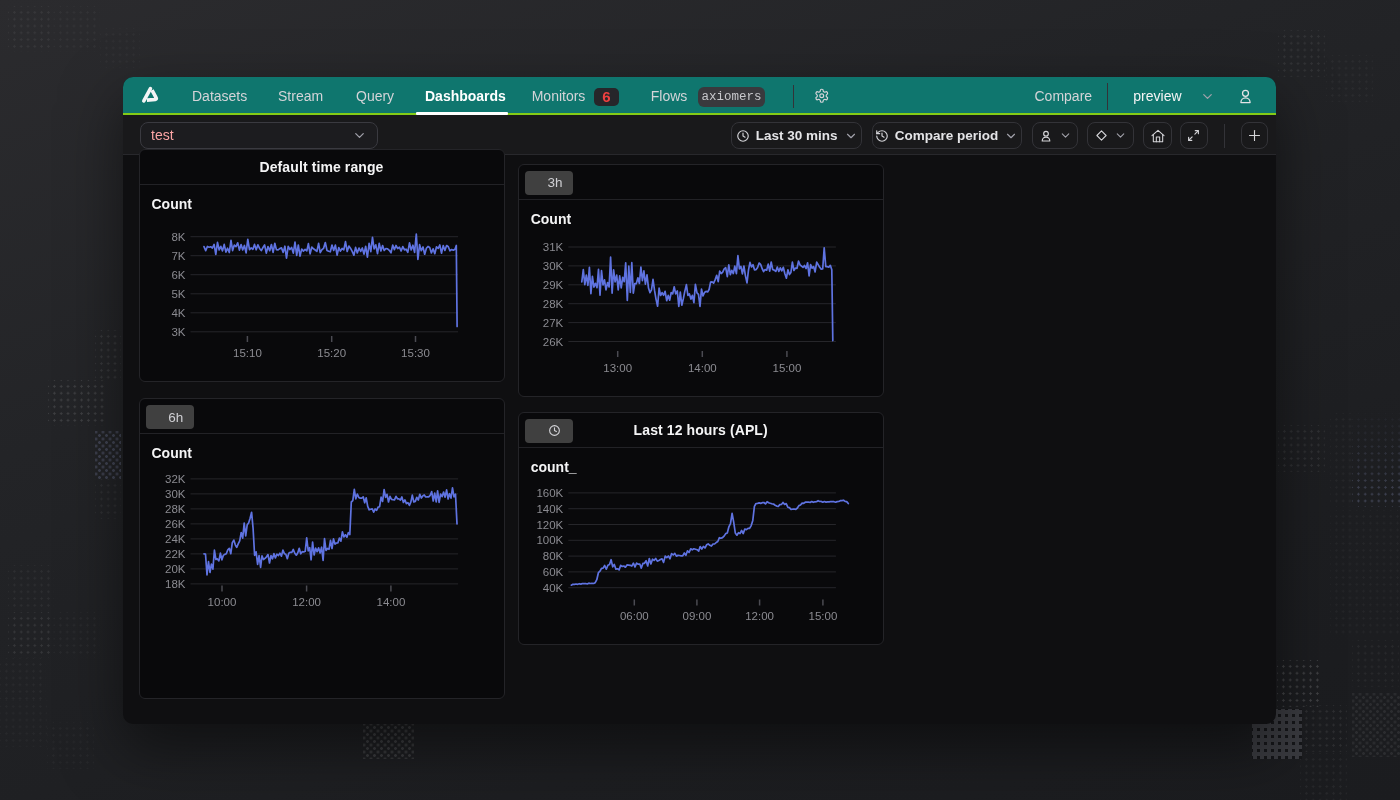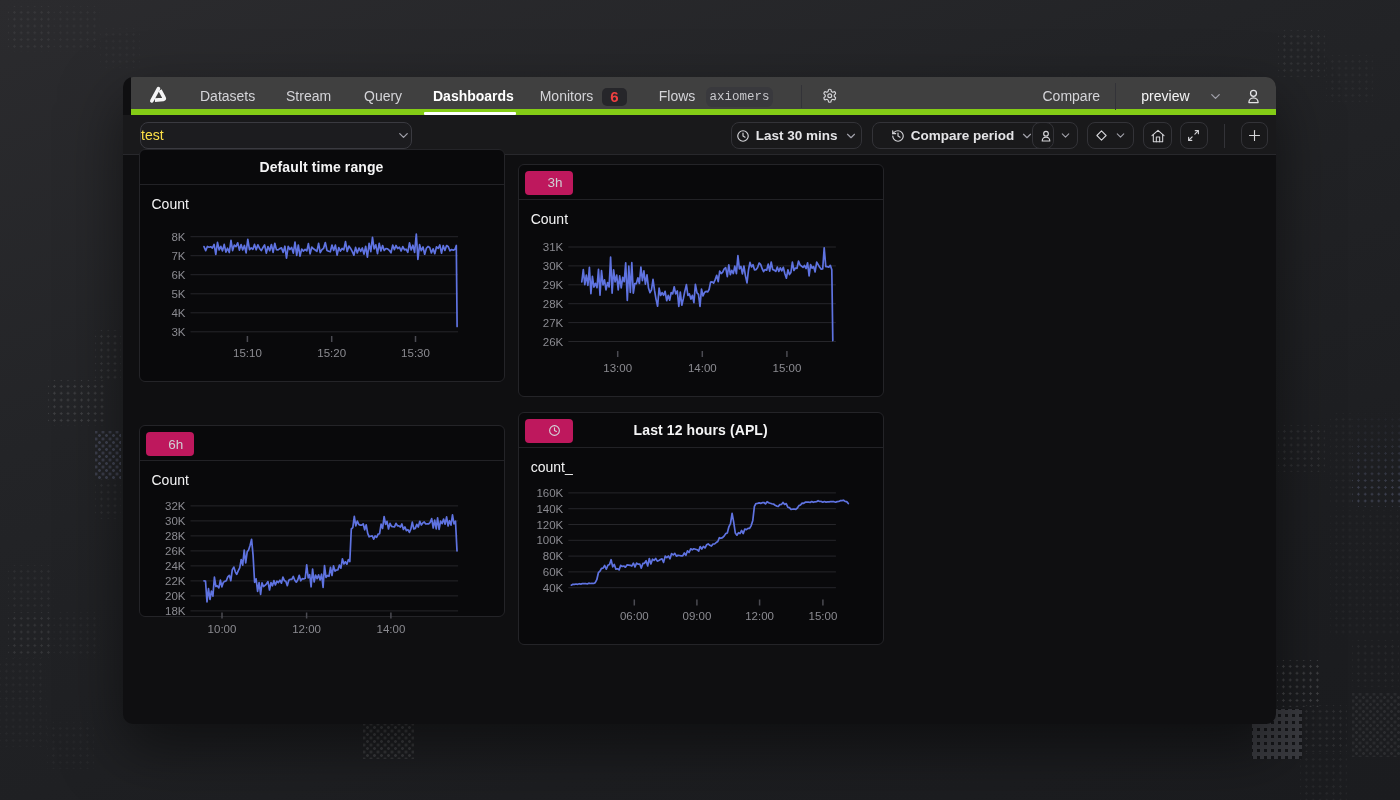--- a/index.html
+++ b/index.html
@@ -1,24 +1,24 @@
 <!DOCTYPE html>
 <html><head><meta charset="utf-8"><style>
 * { margin:0; padding:0; box-sizing:border-box; -webkit-font-smoothing:antialiased; }
 html,body { width:1400px; height:800px; overflow:hidden; }
 body { font-family:"Liberation Sans", sans-serif; background:linear-gradient(160deg,#2b2b2e 0%,#232427 35%,#1d1e21 75%,#1b1c1f 100%); position:relative; }
 .win { position:absolute; left:123px; top:77px; width:1153px; height:646.5px; background:#0f0f11; border-radius:10px; overflow:hidden; box-shadow:0 24px 60px rgba(0,0,0,0.5); }
-.nav { position:absolute; left:8px; top:0; width:100%; height:38.2px; background:#404040; border-bottom:6px solid #84cc16; }
+.nav { position:absolute; left:0; top:0; width:100%; height:38.2px; background:#0f766e; border-bottom:2px solid #84cc16; }
 .tool { position:absolute; left:0; top:38.2px; width:100%; height:40.3px; background:#19191b; border-bottom:1px solid #28282c; }
 .navitem { position:absolute; top:0; height:38px; display:flex; align-items:center; font-size:14px; color:#d4d4d8; }
 .panel { position:absolute; background:#09090b; border:1px solid #242428; border-radius:6px; }
 .phead { position:absolute; left:0; top:0; width:100%; height:35px; border-bottom:1px solid #222226; }
 .ptitle { position:absolute; width:100%; text-align:center; top:9px; font-size:14px; font-weight:bold; color:#f4f4f5; letter-spacing:0.1px; }
-.pbadge { position:absolute; left:6.5px; top:6px; width:47.5px; height:24px; background:#be185d; border-radius:4px; color:#cfcfd3; font-size:13.5px; display:flex; align-items:center; justify-content:center;padding-left:12px; }
-.plabel { position:absolute; left:12px; top:46px; font-size:14px; font-weight:normal; color:#f4f4f5; }
+.pbadge { position:absolute; left:6.5px; top:6px; width:47.5px; height:24px; background:#404040; border-radius:4px; color:#cfcfd3; font-size:13.5px; display:flex; align-items:center; justify-content:center;padding-left:12px; }
+.plabel { position:absolute; left:12px; top:46px; font-size:14px; font-weight:bold; color:#f4f4f5; }
 .btn { position:absolute; top:45px; height:27px; border:1px solid #333338; border-radius:8px; display:flex; align-items:center; justify-content:center; gap:6px; color:#e4e4e7; font-size:13.5px; font-weight:bold; }
 svg { display:block; }
 </style></head>
 <body>
 <div style="position:absolute;left:8px;top:6px;width:46px;height:46px;background-image:radial-gradient(circle, rgba(255,255,255,0.06) 0.95px, transparent 1.25px);background-size:6.8px 6.8px;background-position:3px 3px;"></div>
 <div style="position:absolute;left:54px;top:6px;width:46px;height:46px;background-image:radial-gradient(circle, rgba(255,255,255,0.04) 0.95px, transparent 1.25px);background-size:6.8px 6.8px;background-position:3px 3px;"></div>
 <div style="position:absolute;left:100px;top:28px;width:40px;height:40px;background-image:radial-gradient(circle, rgba(255,255,255,0.03) 0.95px, transparent 1.25px);background-size:6.8px 6.8px;background-position:3px 3px;"></div>
 <div style="position:absolute;left:95px;top:330px;width:26px;height:50px;background-image:radial-gradient(circle, rgba(255,255,255,0.09) 0.95px, transparent 1.25px);background-size:6.8px 6.8px;background-position:3px 3px;"></div>
 <div style="position:absolute;left:48px;top:380px;width:56px;height:46px;background-image:radial-gradient(circle, rgba(255,255,255,0.12) 0.95px, transparent 1.25px);background-size:6.8px 6.8px;background-position:3px 3px;"></div>
 <div style="position:absolute;left:95px;top:431px;width:26px;height:48px;background-image:radial-gradient(circle, rgba(150,160,210,0.26) 1.25px, transparent 1.55px),radial-gradient(circle, rgba(150,160,210,0.26) 1.25px, transparent 1.55px);background-size:7px 7px,7px 7px;background-position:1px 1px,4.5px 4.5px;"></div>
@@ -75,33 +75,33 @@
         </svg>
       </div>
     <div class="navitem" style="left:1113.5px">
         <svg width="17" height="17" viewBox="0 0 24 24" fill="none" stroke="#e4e4e7" stroke-width="1.8" stroke-linecap="round" stroke-linejoin="round">
           <circle cx="12" cy="7.5" r="4.2"></circle>
           <path d="M5.5 20.5a6.5 6.5 0 0 1 13 0z"></path>
         </svg>
       </div>
   </div>
   <div class="tool">
-    <div style="position:absolute;left:17px;top:6.8px;width:272px;height:27px;border:1px solid #3a3a40;border-radius:8px;background:#1c1c1f;display:flex;align-items:center;padding:0 0;color:#fde047;font-size:14px">test<span style="margin-left:auto">
+    <div style="position:absolute;left:17px;top:6.8px;width:238px;height:27px;border:1px solid #3a3a40;border-radius:8px;background:#1c1c1f;display:flex;align-items:center;padding:0 10px;color:#fca5a5;font-size:14px">test<span style="margin-left:auto">
           <svg width="15" height="15" viewBox="0 0 24 24" fill="none" stroke="#a1a1aa" stroke-width="2" stroke-linecap="round" stroke-linejoin="round">
             <polyline points="6 9 12 15 18 9"></polyline>
           </svg>
         </span></div>
   </div>
   <div class="btn" style="left:608.2px;width:131px"><svg width="14" height="14" viewBox="0 0 24 24" fill="none" stroke="#d4d4d8" stroke-width="2" stroke-linecap="round" stroke-linejoin="round">
         <circle cx="12" cy="12" r="9"></circle>
         <polyline points="12 7 12 12 15.5 14"></polyline>
       </svg>Last 30 mins<svg width="14" height="14" viewBox="0 0 24 24" fill="none" stroke="#a1a1aa" stroke-width="2" stroke-linecap="round" stroke-linejoin="round">
         <polyline points="6 9 12 15 18 9"></polyline>
       </svg></div>
-  <div class="btn" style="left:748.6px;width:182px"><svg width="14" height="14" viewBox="0 0 24 24" fill="none" stroke="#d4d4d8" stroke-width="2" stroke-linecap="round" stroke-linejoin="round">
+  <div class="btn" style="left:748.6px;width:150px"><svg width="14" height="14" viewBox="0 0 24 24" fill="none" stroke="#d4d4d8" stroke-width="2" stroke-linecap="round" stroke-linejoin="round">
         <path d="M3 12a9 9 0 1 0 9-9 9.75 9.75 0 0 0-6.74 2.74L3 8"></path>
         <path d="M3 3v5h5"></path>
         <path d="M12 7v5l3.5 2"></path>
       </svg>Compare period<svg width="14" height="14" viewBox="0 0 24 24" fill="none" stroke="#a1a1aa" stroke-width="2" stroke-linecap="round" stroke-linejoin="round">
         <polyline points="6 9 12 15 18 9"></polyline>
       </svg></div>
   <div class="btn" style="left:909.3px;width:46px">
       <svg width="14" height="14" viewBox="0 0 24 24" fill="none" stroke="#d4d4d8" stroke-width="2" stroke-linecap="round" stroke-linejoin="round">
         <circle cx="12" cy="8" r="4"></circle>
         <path d="M5.5 20.5a6.5 6.5 0 0 1 13 0z"></path>
@@ -188,21 +188,21 @@
         <text x="44.3" y="145.5" fill="#8b8b91" font-size="11.5" text-anchor="end">26K</text>
         <line x1="98.7" y1="151.0" x2="98.7" y2="157.0" stroke="#4b4b52" stroke-width="1.5"></line>
         <text x="98.7" y="171.5" fill="#8b8b91" font-size="11.5" text-anchor="middle">13:00</text>
         <line x1="183.3" y1="151.0" x2="183.3" y2="157.0" stroke="#4b4b52" stroke-width="1.5"></line>
         <text x="183.3" y="171.5" fill="#8b8b91" font-size="11.5" text-anchor="middle">14:00</text>
         <line x1="267.9" y1="151.0" x2="267.9" y2="157.0" stroke="#4b4b52" stroke-width="1.5"></line>
         <text x="267.9" y="171.5" fill="#8b8b91" font-size="11.5" text-anchor="middle">15:00</text>
         <polyline points="62.8,81.9 64.3,69.7 65.8,84.6 67.3,75.1 68.9,85.3 70.4,67.4 71.9,93.6 73.4,76.4 74.9,87.2 76.4,83.3 78.0,87.6 79.5,69.3 81.0,95.1 82.5,70.7 84.0,84.9 85.5,79.9 87.0,89.9 88.6,82.5 90.1,86.9 91.6,57.2 93.1,93.2 94.6,69.9 96.1,81.9 97.7,75.2 99.2,89.8 100.7,75.8 102.2,88.0 103.7,77.3 105.2,81.6 106.7,62.9 108.3,100.5 109.8,66.2 111.3,92.5 112.8,62.7 114.3,93.2 115.8,83.5 117.3,83.7 118.9,77.8 120.4,83.5 121.9,67.1 123.4,80.7 124.9,70.9 126.4,84.2 128.0,74.9 129.5,88.1 131.0,92.7 132.5,89.9 134.0,79.3 135.5,90.2 137.0,99.1 138.6,106.2 140.1,88.1 141.6,95.5 143.1,92.6 144.6,95.3 146.1,91.4 147.7,100.7 149.2,95.4 150.7,100.2 152.2,92.5 153.7,93.9 155.2,86.8 156.7,93.9 158.3,91.0 159.8,106.5 161.3,92.2 162.8,105.2 164.3,98.9 165.8,91.4 167.4,84.7 168.9,95.5 170.4,93.9 171.9,99.1 173.4,95.4 174.9,102.6 176.4,84.3 178.0,92.8 179.5,94.3 181.0,106.4 182.5,89.1 184.0,96.0 185.5,92.5 187.0,91.3 188.6,92.0 190.1,89.5 191.6,82.2 193.1,81.9 194.6,83.1 196.1,79.9 197.7,75.3 199.2,81.6 200.7,71.1 202.2,73.6 203.7,72.1 205.2,68.9 206.7,67.7 208.3,76.6 209.8,64.8 211.3,74.7 212.8,70.3 214.3,73.6 215.8,66.2 217.4,73.6 218.9,55.7 220.4,68.9 221.9,66.4 223.4,73.8 224.9,66.0 226.4,75.6 228.0,82.9 229.5,69.9 231.0,62.4 232.5,66.9 234.0,64.7 235.5,69.8 237.1,69.6 238.6,67.5 240.1,63.0 241.6,64.3 243.1,68.5 244.6,71.5 246.1,69.5 247.7,70.1 249.2,64.1 250.7,71.1 252.2,62.0 253.7,69.5 255.2,70.1 256.8,71.4 258.3,67.0 259.8,71.4 261.3,67.8 262.8,70.8 264.3,67.3 265.8,73.5 267.4,78.1 268.9,69.8 270.4,74.6 271.9,72.4 273.4,62.2 274.9,70.5 276.4,68.0 278.0,68.3 279.5,61.2 281.0,64.8 282.5,66.1 284.0,67.4 285.5,65.5 287.1,68.6 288.6,62.8 290.1,76.0 291.6,64.6 293.1,68.2 294.6,66.6 296.1,71.9 297.7,62.1 299.2,64.7 300.7,67.3 302.2,69.1 303.7,69.0 305.2,47.9 306.8,66.7 308.3,66.7 309.8,67.2 311.3,65.3 312.8,69.7 313.8,140.6" fill="none" stroke="#5f73e1" stroke-width="1.7" stroke-linejoin="round" stroke-linecap="round"></polyline>
       </svg>
   </div>
-  <div class="panel" style="left:15.5px;top:348px;width:366px;height:192px">
+  <div class="panel" style="left:15.5px;top:321px;width:366px;height:301px">
     <div class="phead">
         <div class="pbadge">6h</div>
       </div>
     <div class="plabel">Count</div>
     <svg width="366" height="197" viewBox="0 0 366 197" style="position:absolute;left:0;top:35px">
         <line x1="50.5" y1="44.9" x2="318.1" y2="44.9" stroke="#26262a" stroke-width="1"></line>
         <text x="45.5" y="48.9" fill="#8b8b91" font-size="11.5" text-anchor="end">32K</text>
         <line x1="50.5" y1="59.9" x2="318.1" y2="59.9" stroke="#26262a" stroke-width="1"></line>
         <text x="45.5" y="63.9" fill="#8b8b91" font-size="11.5" text-anchor="end">30K</text>
         <line x1="50.5" y1="74.9" x2="318.1" y2="74.9" stroke="#26262a" stroke-width="1"></line>

